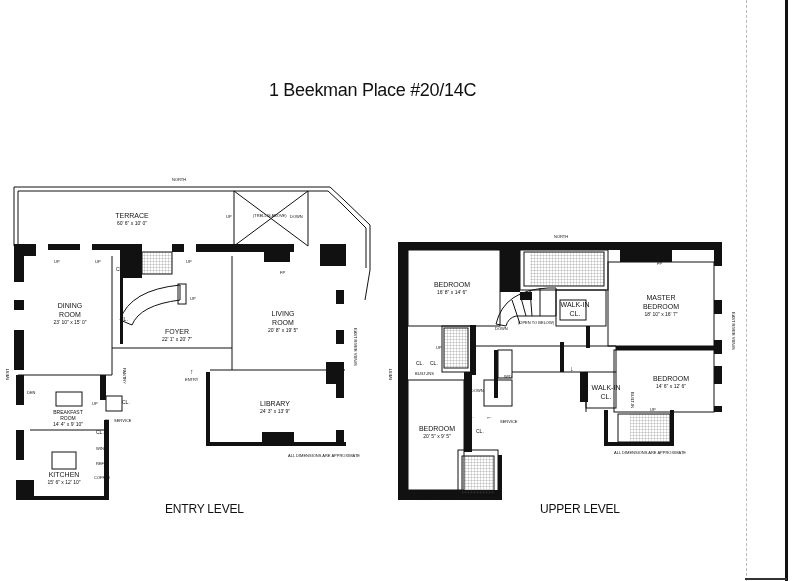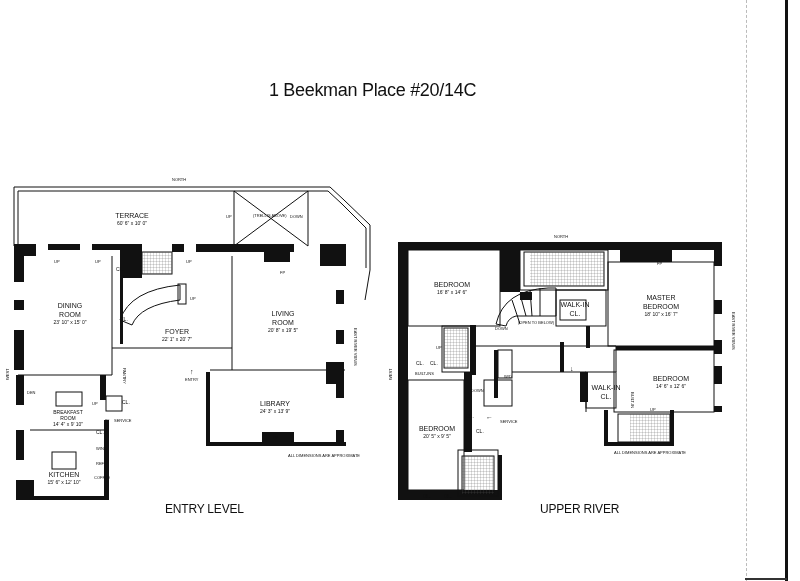--- a/index.html
+++ b/index.html
@@ -267,13 +267,13 @@
 <div class="cl" style="left:416px;top:360px;">CL.</div>
 <div class="cl" style="left:430px;top:360px;">CL.</div>
 <div class="cl" style="left:466px;top:413px;">CL.</div>
 <div class="cl" style="left:476px;top:428px;">CL.</div>
 <div class="cl" style="left:423px;top:493px;">CL.</div>
 <div class="cl" style="left:444px;top:493px;">CL.</div>
 <div class="tiny" style="left:614px;top:450px;">ALL DIMENSIONS ARE APPROXIMATE</div>
 <div class="vert" style="left:736px;top:312px;">EAST RIVER VIEWS</div>
 <div class="vert-ccw" style="left:388px;top:380px;">WEST</div>
 
-<div class="level-label" style="left:540px;">UPPER RIVER</div>
+<div class="level-label" style="left:540px;">UPPER LEVEL</div>
 
 </body></html>

